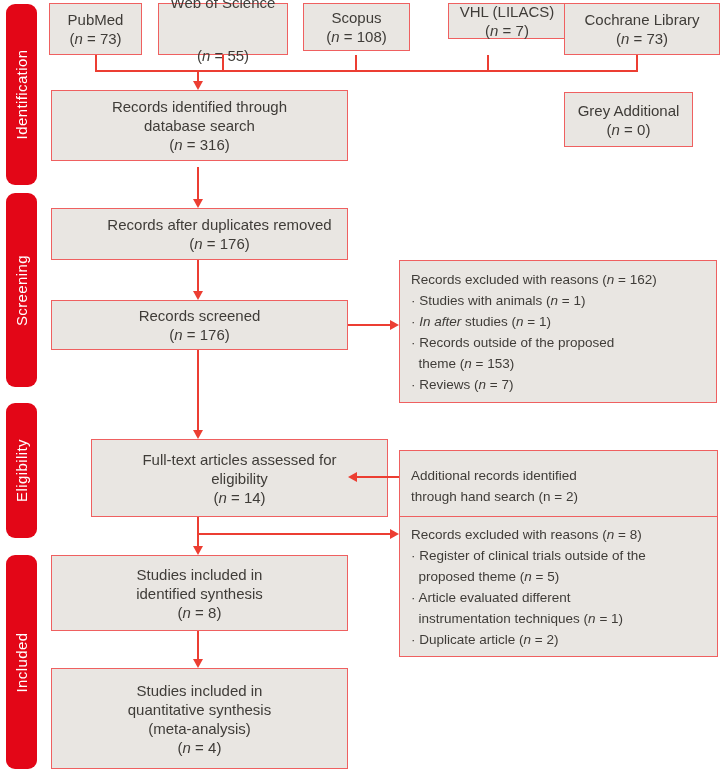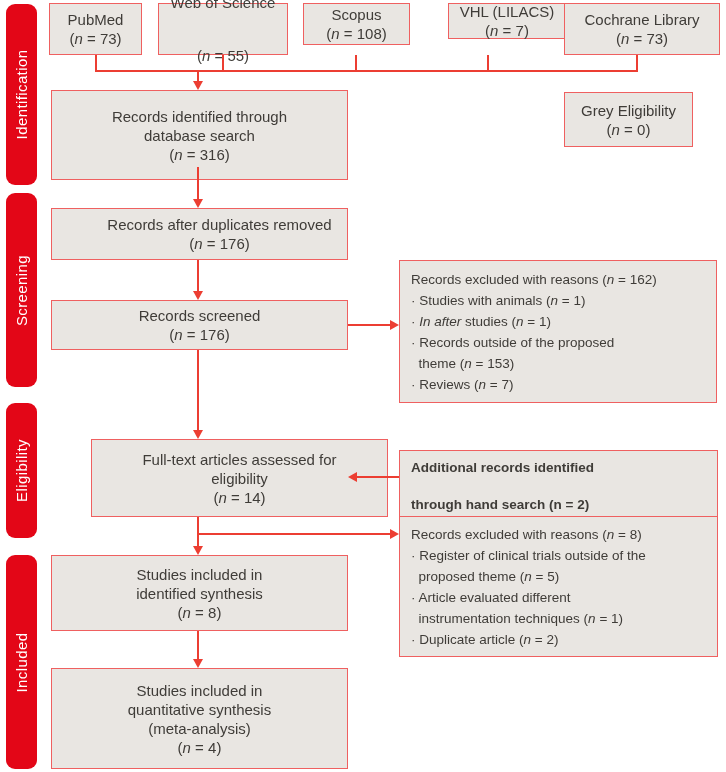--- a/index.html
+++ b/index.html
@@ -57,39 +57,39 @@
   </div>
 
   <div class="box" style="left:49px;top:3px;width:93px;height:52px;">
       <div class="ln">PubMed</div>
       <div class="ln">(<i>n</i> = 73)</div>
     </div>
   <div class="box" style="left:158px;top:3px;width:130px;height:52px;gap:34px;">
       <div class="ln">Web of Science</div>
       <div class="ln">(<i>n</i> = 55)</div>
     </div>
-  <div class="box" style="left:303px;top:3px;width:107px;height:42px;">
+  <div class="box" style="left:303px;top:3px;width:107px;height:48px;">
       <div class="ln">Scopus</div>
       <div class="ln">(<i>n</i> = 108)</div>
     </div>
   <div class="box" style="left:448px;top:3px;width:118px;height:36px;">
       <div class="ln">VHL (LILACS)</div>
       <div class="ln">(<i>n</i> = 7)</div>
     </div>
   <div class="box" style="left:564px;top:3px;width:156px;height:52px;">
       <div class="ln">Cochrane Library</div>
       <div class="ln">(<i>n</i> = 73)</div>
     </div>
 
   <div class="box" style="left:564px;top:92px;width:129px;height:55px;">
-      <div class="ln">Grey Eligibility</div>
+      <div class="ln">Grey Additional</div>
       <div class="ln">(<i>n</i> = 0)</div>
     </div>
 
-  <div class="box" style="left:51px;top:90px;width:297px;height:90px;">
+  <div class="box" style="left:51px;top:90px;width:297px;height:71px;">
       <div class="ln">Records identified through</div>
       <div class="ln">database search</div>
       <div class="ln">(<i>n</i> = 316)</div>
     </div>
   <div class="box" style="left:51px;top:208px;width:297px;height:52px;padding-left:40px;">
       <div class="ln">Records after duplicates removed</div>
       <div class="ln">(<i>n</i> = 176)</div>
     </div>
   <div class="box" style="left:51px;top:300px;width:297px;height:50px;">
       <div class="ln">Records screened</div>
@@ -113,21 +113,21 @@
     </div>
 
   <div class="box left" style="left:399px;top:260px;width:318px;height:143px;">
       <div class="ln">Records excluded with reasons (<i>n</i> = 162)</div>
       <div class="ln">· Studies with animals (<i>n</i> = 1)</div>
       <div class="ln">· <i>In after</i> studies (<i>n</i> = 1)</div>
       <div class="ln">· Records outside of the proposed</div>
       <div class="ln">  theme (<i>n</i> = 153)</div>
       <div class="ln">· Reviews (<i>n</i> = 7)</div>
     </div>
-  <div class="box left" style="left:399px;top:450px;width:319px;height:72px;justify-content:space-between;font-weight:bold;">
+  <div class="box left" style="left:399px;top:450px;width:319px;height:72px;justify-content:center;">
       <div class="ln">Additional records identified</div>
       <div class="ln">through hand search (n = 2)</div>
     </div>
   <div class="box left" style="left:399px;top:516px;width:319px;height:141px;">
       <div class="ln">Records excluded with reasons (<i>n</i> = 8)</div>
       <div class="ln">· Register of clinical trials outside of the</div>
       <div class="ln">  proposed theme (<i>n</i> = 5)</div>
       <div class="ln">· Article evaluated different</div>
       <div class="ln">  instrumentation techniques (<i>n</i> = 1)</div>
       <div class="ln">· Duplicate article (<i>n</i> = 2)</div>

